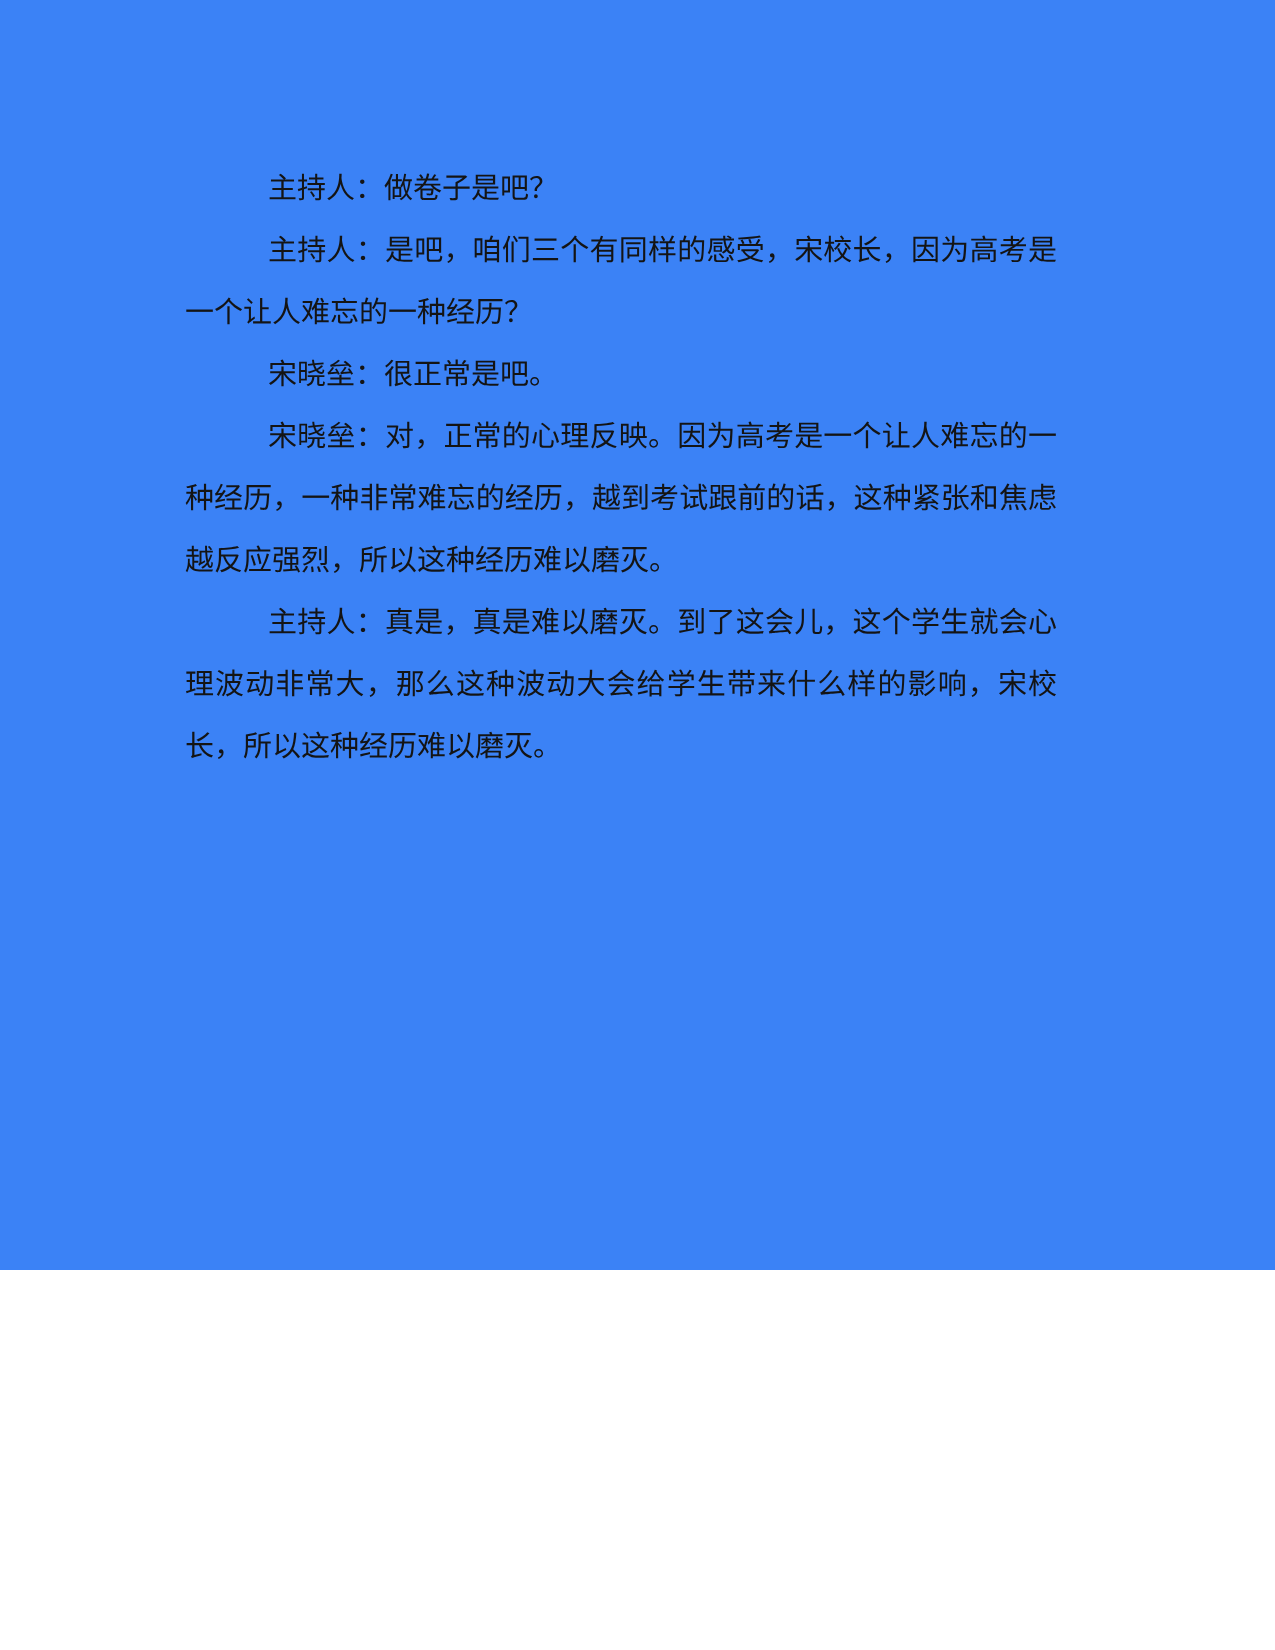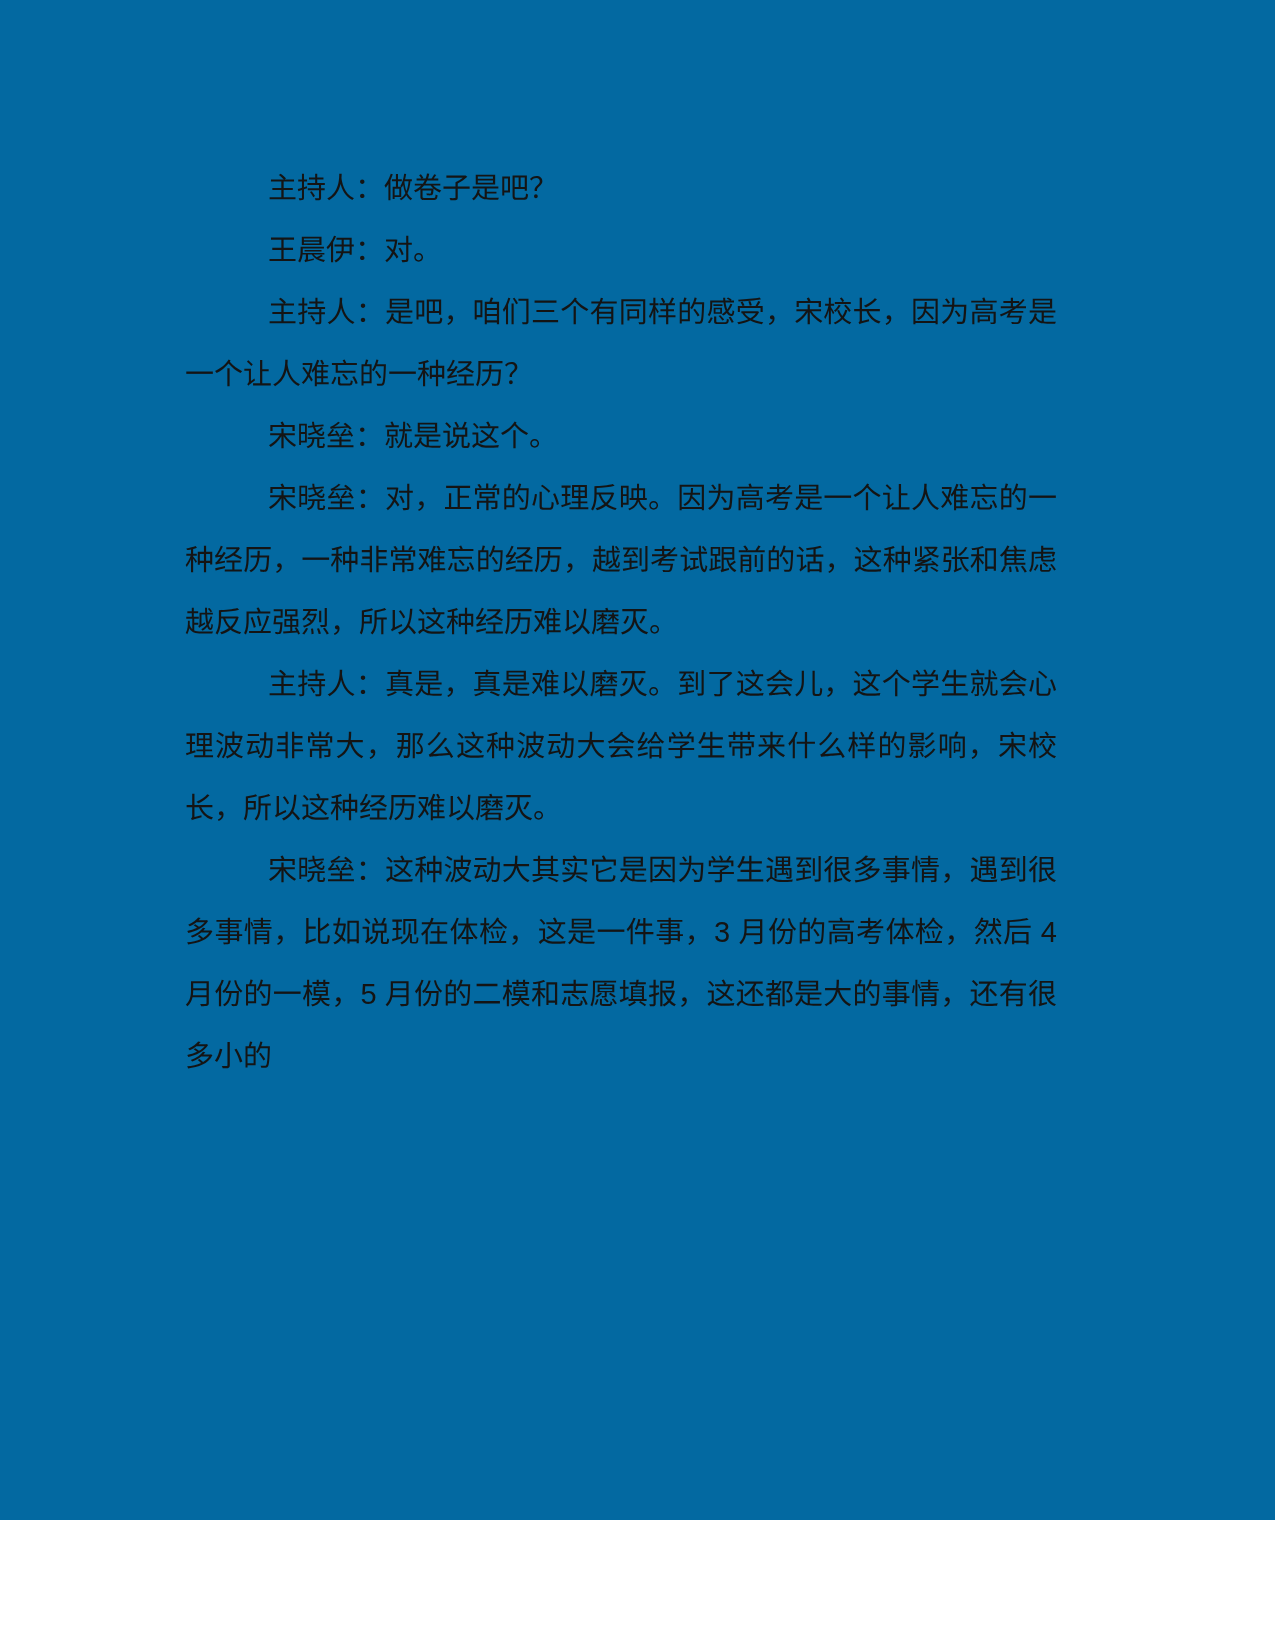--- a/index.html
+++ b/index.html
@@ -3,24 +3,24 @@
 <meta charset="utf-8">
 <style>
   html, body {
     margin: 0;
     padding: 0;
     background: #ffffff;
   }
   .page {
     position: relative;
     width: 1275px;
-    height: 1520px;
-    background: #0369a1;
+    height: 1270px;
+    background: #3b82f6;
     overflow: hidden;
-    font-family: Liberation Sans, sans-serif;
+    font-family: Liberation Serif, serif;
   }
   .content {
     position: absolute;
     left: 185px;
     top: 157px;
     width: 872px;
     font-size: 29px;
     line-height: 62px;
     font-weight: 400;
     color: #141414;
@@ -33,20 +33,18 @@
     padding: 0;
     text-indent: 83px;
   }
 </style>
 </head>
 <body>
 
 <div class="page">
   <div class="content">
     <p>主持人：做卷子是吧？</p>
-    <p>王晨伊：对。</p>
     <p>主持人：是吧，咱们三个有同样的感受，宋校长，因为高考是一个让人难忘的一种经历？</p>
-    <p>宋晓垒：就是说这个。</p>
+    <p>宋晓垒：很正常是吧。</p>
     <p>宋晓垒：对，正常的心理反映。因为高考是一个让人难忘的一种经历，一种非常难忘的经历，越到考试跟前的话，这种紧张和焦虑越反应强烈，所以这种经历难以磨灭。</p>
     <p>主持人：真是，真是难以磨灭。到了这会儿，这个学生就会心理波动非常大，那么这种波动大会给学生带来什么样的影响，宋校长，所以这种经历难以磨灭。</p>
-    <p>宋晓垒：这种波动大其实它是因为学生遇到很多事情，遇到很多事情，比如说现在体检，这是一件事，3 月份的高考体检，然后 4 月份的一模，5 月份的二模和志愿填报，这还都是大的事情，还有很多小的</p>
   </div>
 </div>
 
 </body></html>

